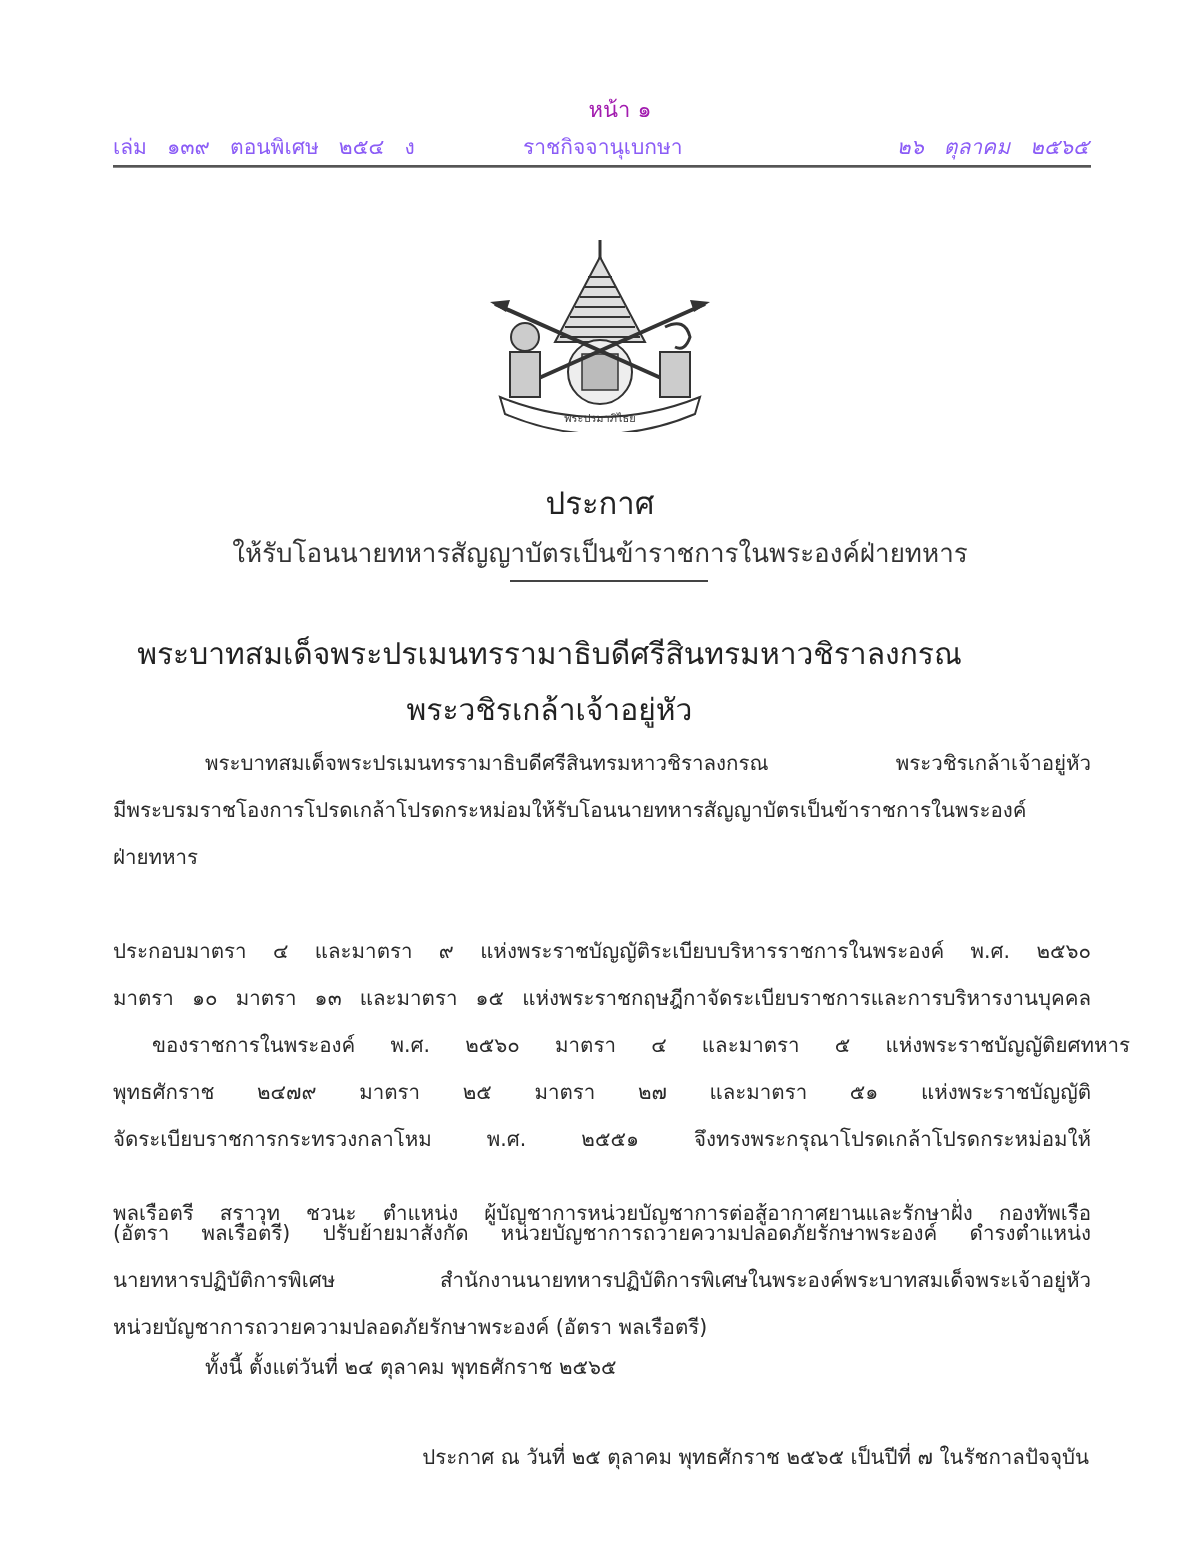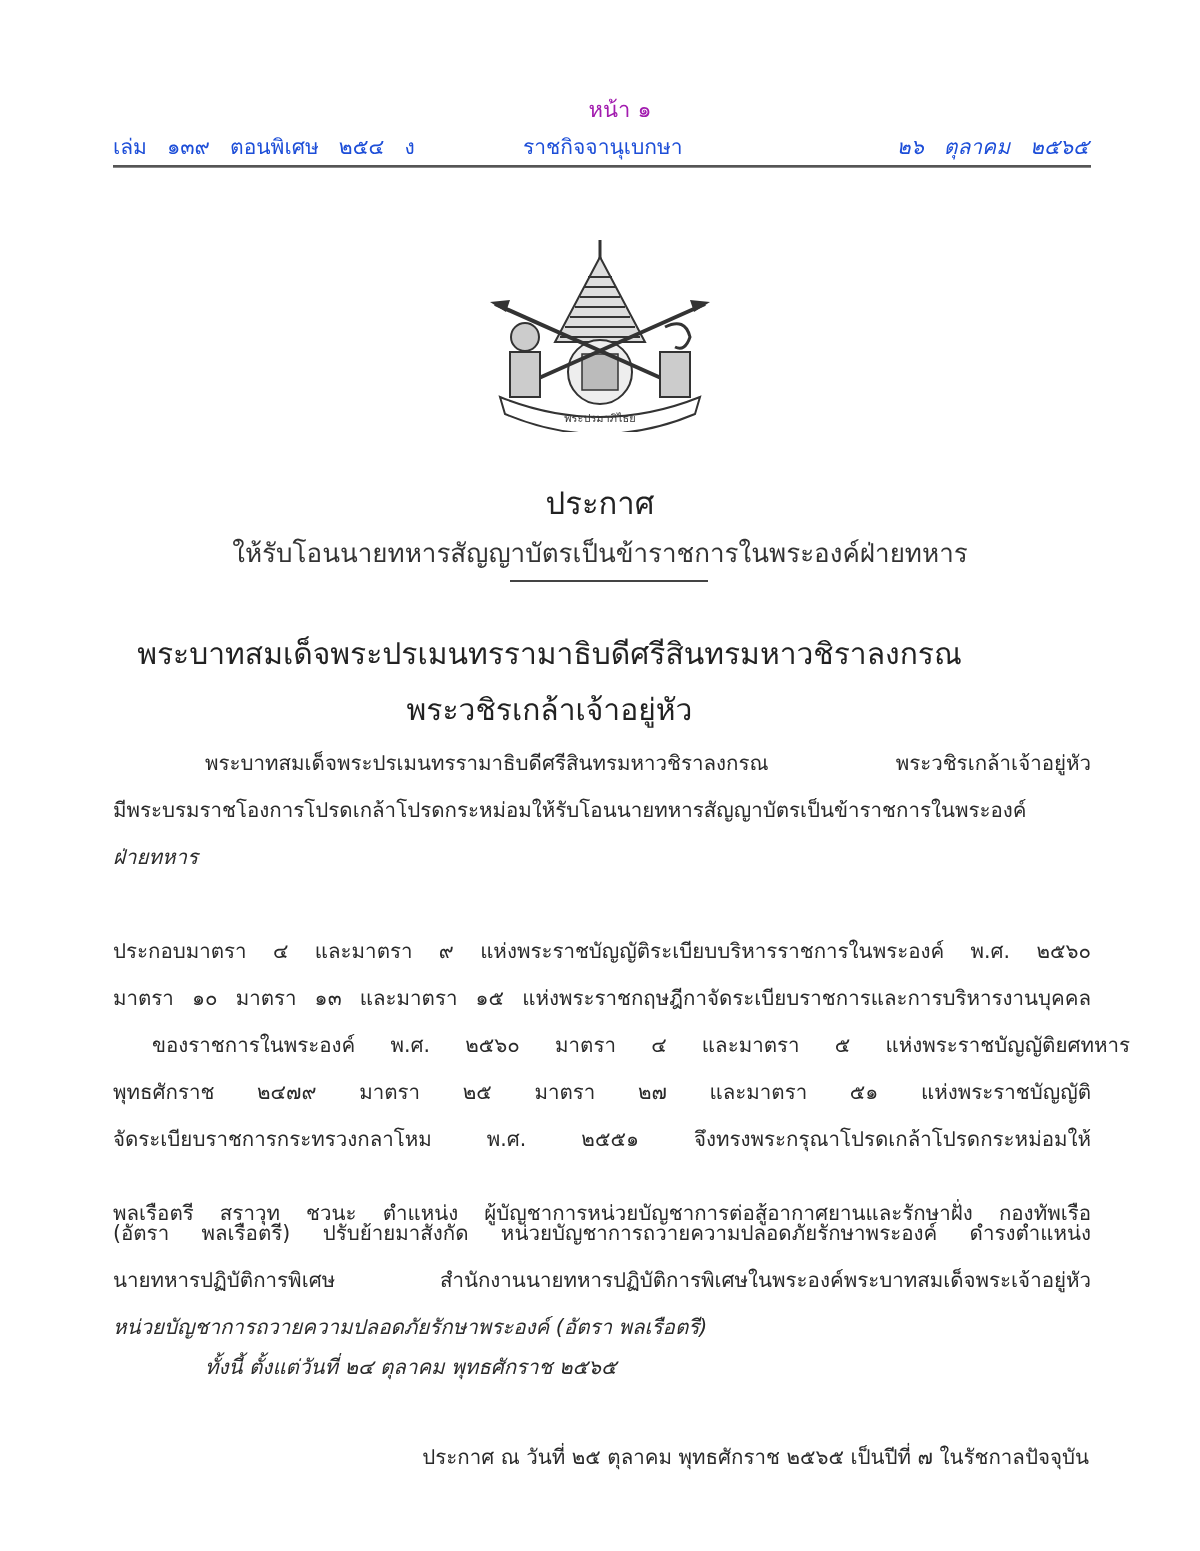--- a/index.html
+++ b/index.html
@@ -31,21 +31,21 @@
       color: #a21caf;
       padding-left: 20px;
     }
     .header-row {
       position: absolute;
       top: 130px;
       left: 113px;
       width: 976px;
       height: 32px;
       font-size: 21px;
-      color: #1d4ed8;
+      color: #8b5cf6;
     }
     .header-left { position: absolute; left: 0; top: 0; white-space: pre; }
     .header-center { position: absolute; left: 410px; top: 0; white-space: pre; }
     .header-right { position: absolute; right: 0; top: 0; white-space: pre; font-style: italic; }
     .header-rule {
       position: absolute;
       top: 165px;
       left: 113px;
       width: 978px;
       height: 0;
@@ -99,21 +99,20 @@
       left: 113px;
       width: 978px;
       font-size: 20.5px;
       color: #2a2a2a;
       white-space: nowrap;
       text-align: justify;
       text-align-last: justify;
     }
     .body-line.last {
       text-align-last: left;
-      font-style: italic;
     }
     .indent { left: 205px; width: 886px; }
     .closing {
       position: absolute;
       top: 1440px;
       right: 111px;
       font-size: 20.5px;
       color: #2a2a2a;
       white-space: nowrap;
     }

